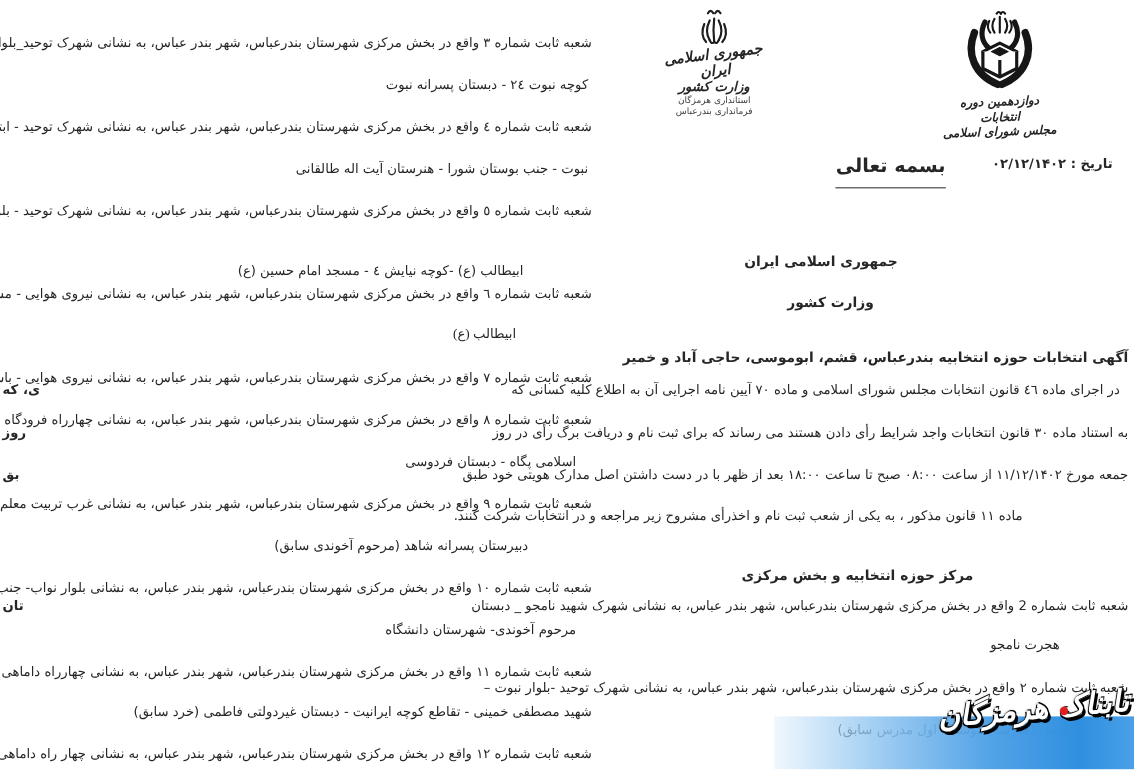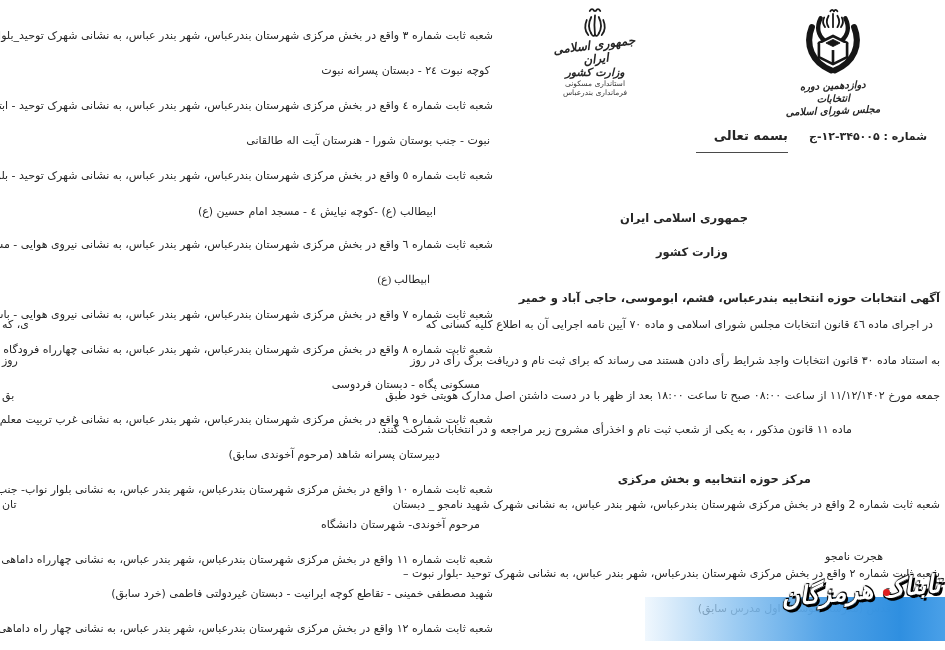--- a/index.html
+++ b/index.html
@@ -17,31 +17,31 @@
   .ministry-block .cap1{font-family:"DejaVu Serif",serif;font-weight:bold;font-style:italic;
     font-size:11px;margin-top:0px;}
   .ministry-block .cap2,.ministry-block .cap3{font-size:7.5px;color:#3a3a3a;line-height:9px;}
 
   
   .election-block{top:6px;right:64px;width:96px;text-align:center;}
   .election-block .ecap{font-family:"DejaVu Serif",serif;font-weight:bold;font-style:italic;
     font-size:10px;line-height:12.5px;transform:rotate(-2deg);}
 
   
-  .besmeh{top:128px;right:157px;width:92px;text-align:right;font-weight:bold;font-size:13px;}
+  .besmeh{top:128px;right:157px;width:92px;text-align:center;font-weight:bold;font-size:16px;}
   .besmeh .rule{height:1px;background:#4a4a4a;margin-top:9px;}
 
   
   .meta{top:126px;right:18px;text-align:right;font-size:11px;font-weight:bold;line-height:21px;}
 
   
   .col{width:0;}
   .line{position:absolute;white-space:nowrap;font-size:11px;line-height:13px;text-align:right;}
   .line.bold{font-weight:bold;font-size:11.5px;}
-  .frag{position:absolute;left:2px;font-size:11px;white-space:nowrap;}
+  .frag{position:absolute;left:2px;font-size:11px;white-space:nowrap;font-weight:bold;}
 
   
   .wm-bar{top:597px;right:0;width:300px;height:44px;z-index:2;
     background:linear-gradient(to right,rgba(222,238,252,0.45),rgba(140,195,240,0.85) 30%,
       rgba(77,160,230,0.97) 60%,#2f8fe0 85%,#4aa0e8);}
   .wm-logo{top:576px;right:4px;z-index:3;color:#ffffff;font-weight:bold;
     font-family:"DejaVu Serif",serif;font-style:italic;font-size:25px;letter-spacing:-1px;
     transform:rotate(-5deg);white-space:nowrap;
     text-shadow:2px 3px 0 #000,-1px 1px 0 #000,1px -1px 0 #000,0 0 2px #000;}
   .wm-dot{top:589px;right:55px;width:7px;height:7px;border-radius:50%;background:#e01f1f;z-index:4;}
@@ -59,21 +59,21 @@
       <path d="M15,14 Q9,26 15,36"></path>
         <path d="M25,14 Q31,26 25,36"></path>
       <path d="M9,18 Q4,30 11,38"></path>
         <path d="M31,18 Q36,30 29,38"></path>
       <path d="M15,36 Q17,41 20,38"></path>
         <path d="M25,36 Q23,41 20,38"></path>
     </svg>
   </span>
   <div class="cap0">جمهوری اسلامی ایران</div>
   <div class="cap1">وزارت کشور</div>
-  <div class="cap2">استانداری مسکونی</div>
+  <div class="cap2">استانداری هرمزگان</div>
   <div class="cap3">فرمانداری بندرعباس</div>
 </div>
 
 <div class="abs election-block">
   <span>
     <svg width="64" height="74" viewBox="0 0 72 84">
       <g fill="none" stroke="#161616" stroke-linecap="round">
         <path d="M12,24 C4,44 12,64 34,73" stroke-width="7"></path>
         <path d="M60,24 C68,44 60,64 38,73" stroke-width="7"></path>
         <path d="M22,14 C17,24 19,33 26,39" stroke-width="5"></path>
@@ -100,52 +100,52 @@
   <div class="ecap">مجلس شورای اسلامی</div>
 </div>
 
 <div class="abs besmeh">
   <span>بسمه تعالی</span>
   <div class="rule"></div>
 </div>
 
 <div class="abs meta">
   <div class="nowrap">
-    <span>شماره :</span>
-    <span>۳۴۵۰۰۵-۱۲-ج</span>
+    <span>تاریخ :</span>
+    <span>۰۲/۱۲/۱۴۰۲</span>
   </div>
 </div>
 
 <div class="abs col" id="right-col" style="top:0;right:5px;">
     <div class="line bold" style="top: 212px; right: 192px;">جمهوری اسلامی ایران</div>
     <div class="line bold" style="top: 246px; right: 212px;">وزارت کشور</div>
     <div class="line bold" style="top: 292px; right: 0px;">آگهی انتخابات حوزه انتخابیه بندرعباس، قشم، ابوموسی، حاجی آباد و خمیر</div>
     <div class="line" style="top: 318px; right: 7px;">در اجرای ماده ٤٦ قانون انتخابات مجلس شورای اسلامی و ماده ۷۰ آیین نامه اجرایی آن  به اطلاع کلیه کسانی که</div>
     <div class="line" style="top: 354px; right: 0px;">به استناد ماده ۳۰ قانون انتخابات واجد شرایط رأی دادن هستند می رساند که برای ثبت نام و دریافت برگ رأی در روز</div>
     <div class="line" style="top: 389px; right: 0px;">جمعه مورخ ۱۱/۱۲/۱۴۰۲ از ساعت ۰۸:۰۰ صبح تا ساعت ۱۸:۰۰ بعد از ظهر با در دست داشتن اصل مدارک هویتی خود طبق</div>
     <div class="line" style="top: 423px; right: 88px;">ماده ۱۱ قانون مذکور ، به یکی از شعب ثبت نام و اخذرأی مشروح زیر مراجعه و در انتخابات شرکت کنند.</div>
     <div class="line bold" style="top: 473px; right: 129px;">مرکز حوزه انتخابیه و بخش مرکزی</div>
     <div class="line" style="top: 498px; right: 0px;">شعبه  ثابت  شماره 2 واقع در بخش مرکزی شهرستان بندرعباس، شهر بندر عباس،  به نشانی شهرک شهید نامجو _ دبستان</div>
-    <div class="line" style="top: 531px; right: 57px; margin-top: 19px;">هجرت نامجو</div>
+    <div class="line" style="top: 531px; right: 57px;">هجرت نامجو</div>
     <div class="line" style="top: 567px; right: 0px;">شعبه  ثابت  شماره ۲ واقع در بخش مرکزی شهرستان بندرعباس، شهر بندر عباس،  به نشانی شهرک توحید -بلوار نبوت –</div>
     <div class="line" style="top: 602px; right: 49px;">قدس (مدرسه متوسطه اول مدرس سابق)</div>
   </div>
 
 <div class="abs col" id="left-col" style="top:29px;right:452px;">
     <div class="line" style="top: 0px; right: 0px;">شعبه  ثابت  شماره ۳ واقع در بخش مرکزی شهرستان بندرعباس، شهر بندر عباس،  به نشانی شهرک توحید_بلوار نبوت –</div>
     <div class="line" style="top: 34.9px; right: 3px;">کوچه نبوت ٢٤ - دبستان پسرانه نبوت</div>
     <div class="line" style="top: 69.8px; right: 0px;">شعبه  ثابت  شماره ٤ واقع در بخش مرکزی شهرستان بندرعباس، شهر بندر عباس،  به نشانی شهرک توحید - ابتدای بلوار</div>
     <div class="line" style="top: 104.7px; right: 3px;">نبوت - جنب بوستان شورا  - هنرستان آیت اله طالقانی</div>
     <div class="line" style="top: 139.6px; right: 0px;">شعبه  ثابت  شماره ٥ واقع در بخش مرکزی شهرستان بندرعباس، شهر بندر عباس،  به نشانی شهرک توحید - بلوار علی ابن</div>
-    <div class="line" style="top: 176px; right: 57px;">ابیطالب (ع) -کوچه نیایش ٤ - مسجد امام حسین (ع)</div>
+    <div class="line" style="top: 190px; right: 57px;">ابیطالب (ع) -کوچه نیایش ٤ - مسجد امام حسین (ع)</div>
     <div class="line" style="top: 209.4px; right: 0px;">شعبه  ثابت  شماره ٦ واقع در بخش مرکزی شهرستان بندرعباس، شهر بندر عباس،  به نشانی نیروی هوایی - مسجد علی ابن</div>
     <div class="line" style="top: 244.3px; right: 63px; font-family: Liberation Serif, serif;">ابیطالب (ع)</div>
     <div class="line" style="top: 279.2px; right: 0px;">شعبه  ثابت  شماره ۷ واقع در بخش مرکزی شهرستان بندرعباس، شهر بندر عباس،  به نشانی نیروی هوایی - باشگاه ورزشی</div>
     <div class="line" style="top: 314.1px; right: 0px;">شعبه  ثابت  شماره ۸ واقع در بخش مرکزی شهرستان بندرعباس، شهر بندر عباس،  به نشانی چهارراه فرودگاه - جنب مجتمع</div>
-    <div class="line" style="top: 349px; right: 13px;">مسکونی پگاه - دبستان فردوسی</div>
+    <div class="line" style="top: 349px; right: 13px;">اسلامی پگاه - دبستان فردوسی</div>
     <div class="line" style="top: 383.9px; right: 0px;">شعبه  ثابت  شماره ۹ واقع در بخش مرکزی شهرستان بندرعباس، شهر بندر عباس،  به نشانی غرب تربیت معلم شهید باهنر –</div>
     <div class="line" style="top: 418.8px; right: 53px;">دبیرستان پسرانه شاهد (مرحوم آخوندی سابق)</div>
     <div class="line" style="top: 453.7px; right: 0px;">شعبه  ثابت  شماره ۱۰ واقع در بخش مرکزی شهرستان بندرعباس، شهر بندر عباس،  به نشانی بلوار نواب- جنب دبیرستان</div>
     <div class="line" style="top: 488.6px; right: 13px;">مرحوم آخوندی- شهرستان دانشگاه</div>
     <div class="line" style="top: 523.5px; right: 0px;">شعبه  ثابت  شماره ۱۱ واقع در بخش مرکزی شهرستان بندرعباس، شهر بندر عباس،  به نشانی چهارراه داماهی - خیابان</div>
     <div class="line" style="top: 558.4px; right: 0px;">شهید مصطفی خمینی - تقاطع کوچه ایرانیت - دبستان غیردولتی فاطمی (خرد سابق)</div>
     <div class="line" style="top: 593.3px; right: 0px;">شعبه  ثابت  شماره ۱۲ واقع در بخش مرکزی شهرستان بندرعباس، شهر بندر عباس،  به نشانی چهار راه داماهی - تقاطع</div>
   </div>
 
 <div id="frags">

